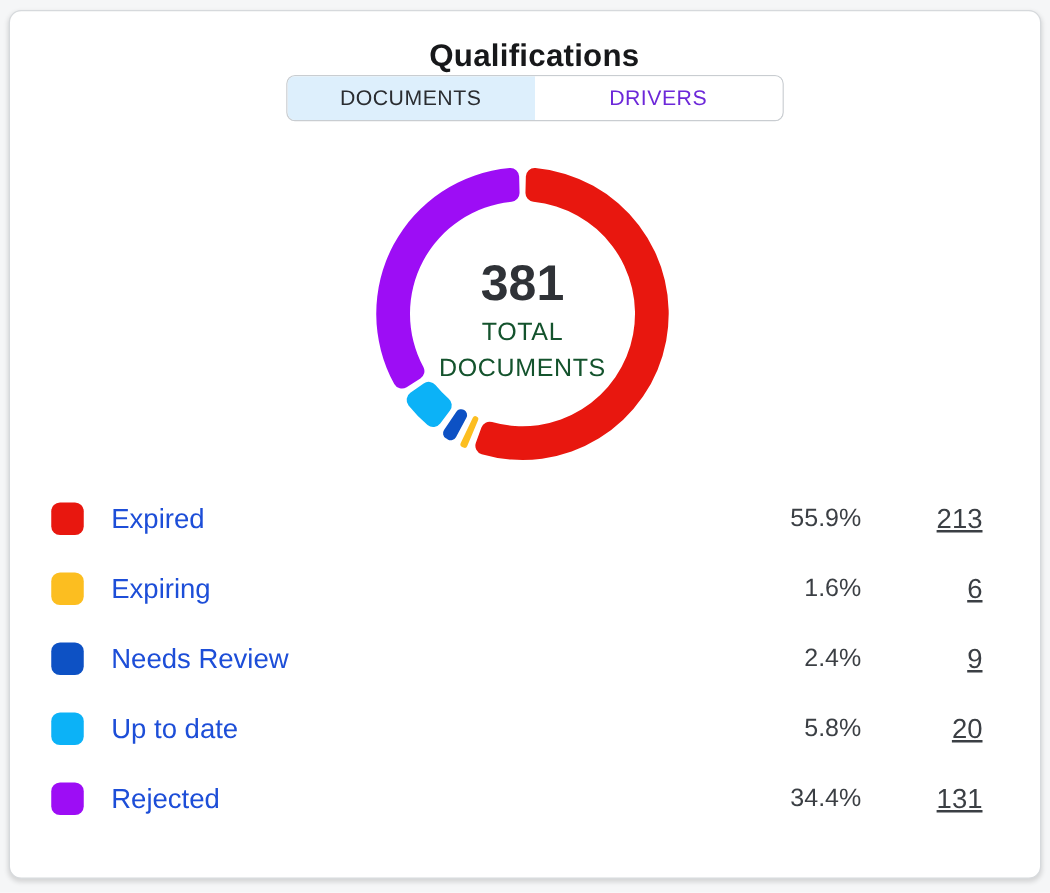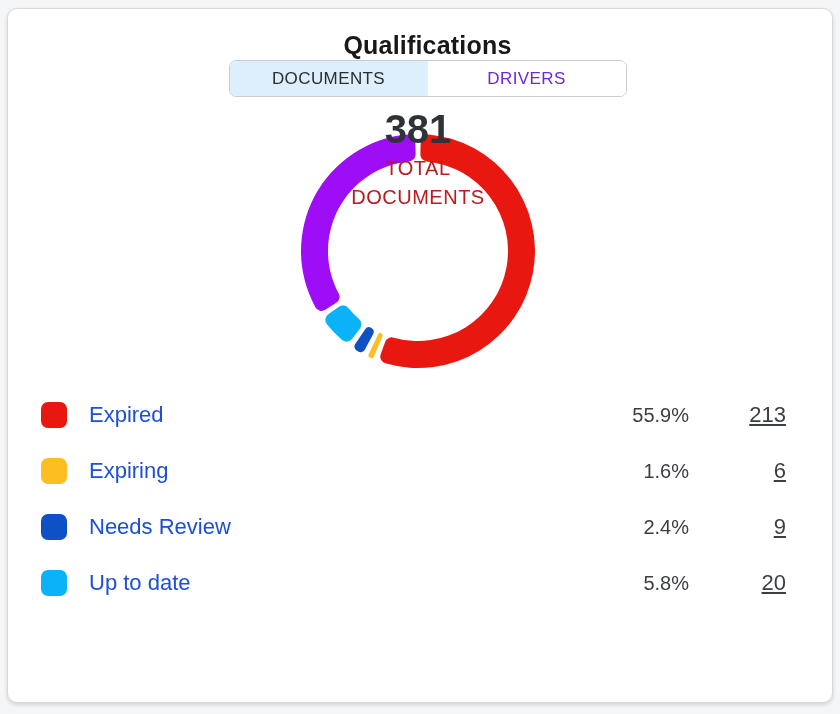--- a/index.html
+++ b/index.html
@@ -9,23 +9,23 @@
     box-sizing:border-box;overflow:hidden;}
   .header{display:flex;justify-content:space-between;align-items:center;padding:22px 14px 0 29px;flex-direction:column;}
   .title{font-size:25px;font-weight:700;color:#17181a;letter-spacing:.2px;}
   .tabs{display:flex;border:1px solid #c9cdd1;border-radius:7px;overflow:hidden;background:#fff;}
   .tab{width:198px;height:35px;display:flex;align-items:center;justify-content:center;
     font-size:17px;color:#6d28d9;background:#fff;cursor:pointer;letter-spacing:.4px;user-select:none;}
   .tab.active{background:#ddeffc;color:#2a2d31;}
   .chart-wrap{position:absolute;left:260px;top:92px;width:300px;height:300px;}
   .chart-wrap svg{position:absolute;inset:0;}
   .center-label{position:absolute;inset:0;display:flex;flex-direction:column;align-items:center;
-    justify-content:flex-start;transform:translateY(7px);pointer-events:none;}
+    justify-content:center;transform:translateY(7px);pointer-events:none;}
   .center-value{font-size:40px;font-weight:700;color:#2f3237;line-height:42px;}
-  .center-sub{font-size:20px;color:#b91c1c;letter-spacing:.5px;line-height:29px;text-align:center;margin-top:4px;}
+  .center-sub{font-size:20px;color:#14532d;letter-spacing:.5px;line-height:29px;text-align:center;margin-top:4px;}
   .legend{position:absolute;left:33px;right:46px;top:378px;}
   .legend-row{display:flex;align-items:center;height:56px;}
   .swatch{width:26px;height:26px;border-radius:7px;margin-right:22px;flex:none;}
   .legend-label{flex:1;font-size:22px;color:#1d4ed8;}
   .legend-pct{width:120px;text-align:right;font-size:20px;color:#3b3f44;}
   .legend-count{width:97px;text-align:right;font-size:22px;color:#3b3f44;text-decoration:underline;}
 </style>
 </head>
 <body>
 
@@ -73,14 +73,20 @@
         <span class="legend-label">Needs Review</span>
         <span class="legend-pct">2.4%</span>
         <span class="legend-count">9</span>
       </div>
       <div class="legend-row">
         <span class="swatch" style="background: rgb(12, 178, 247);"></span>
         <span class="legend-label">Up to date</span>
         <span class="legend-pct">5.8%</span>
         <span class="legend-count">20</span>
       </div>
+      <div class="legend-row">
+        <span class="swatch" style="background: rgb(157, 13, 245);"></span>
+        <span class="legend-label">Rejected</span>
+        <span class="legend-pct">34.4%</span>
+        <span class="legend-count">131</span>
+      </div>
     </div>
 </div>
 
 </body></html>

